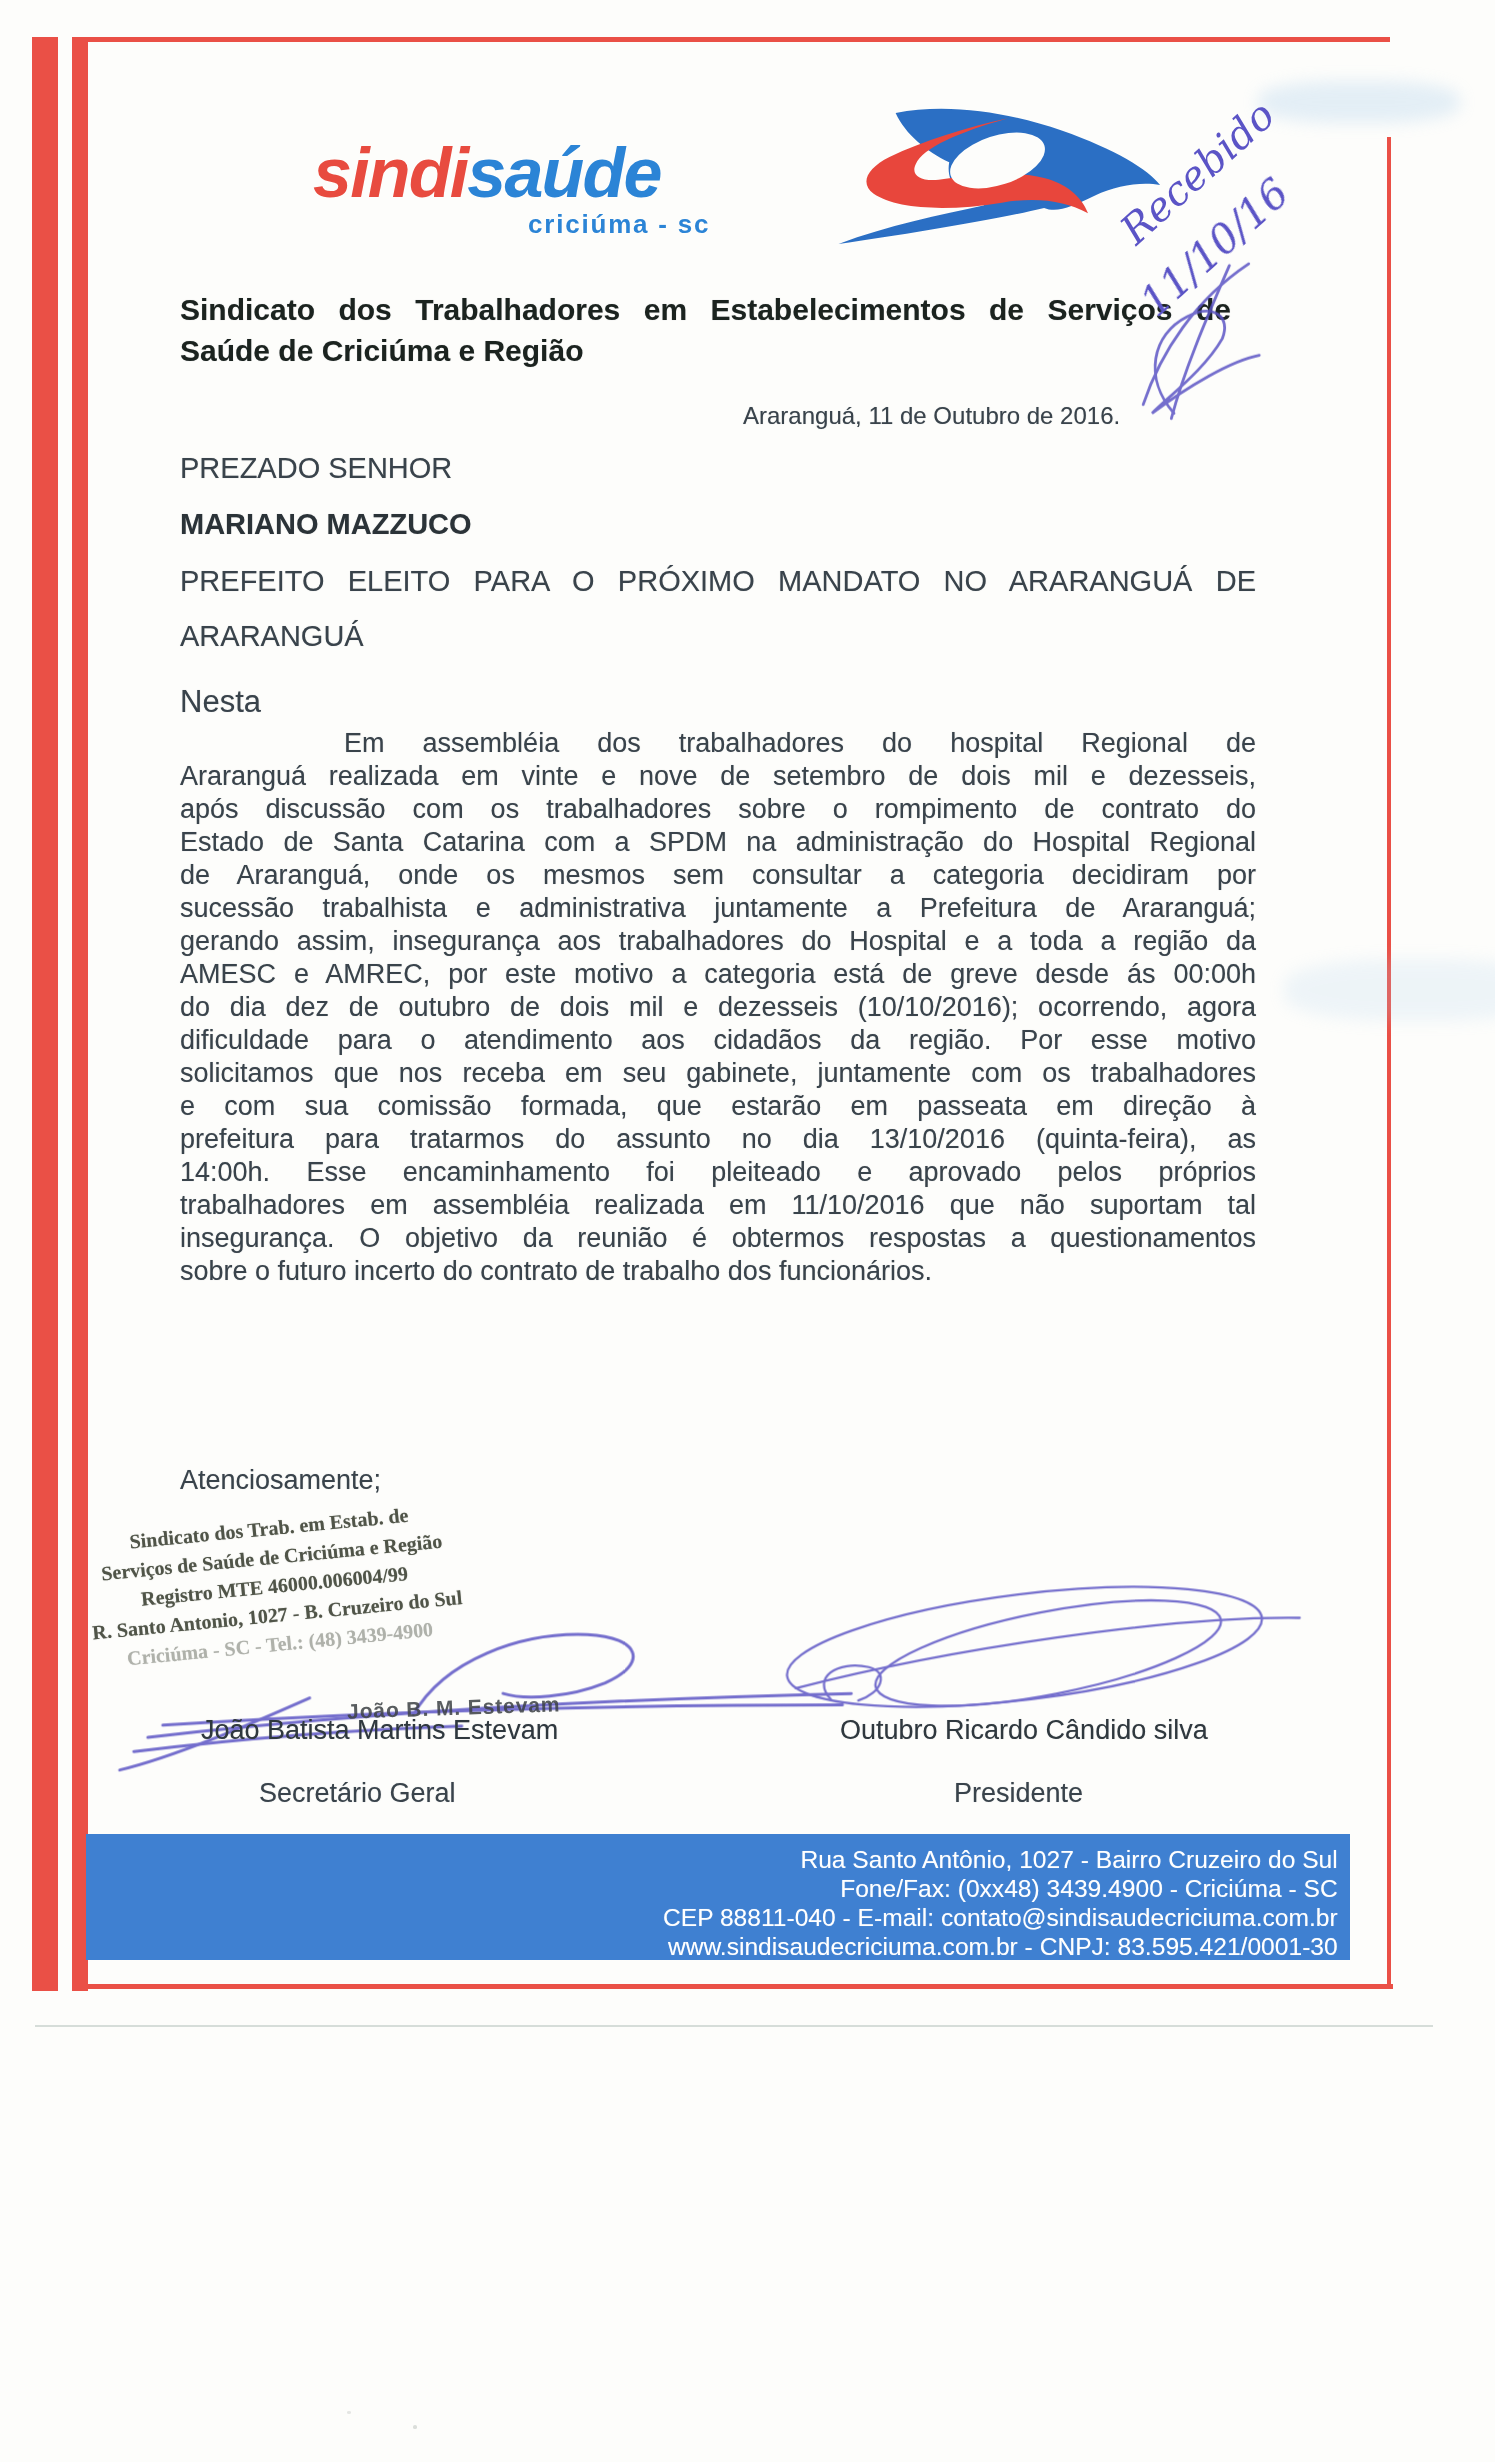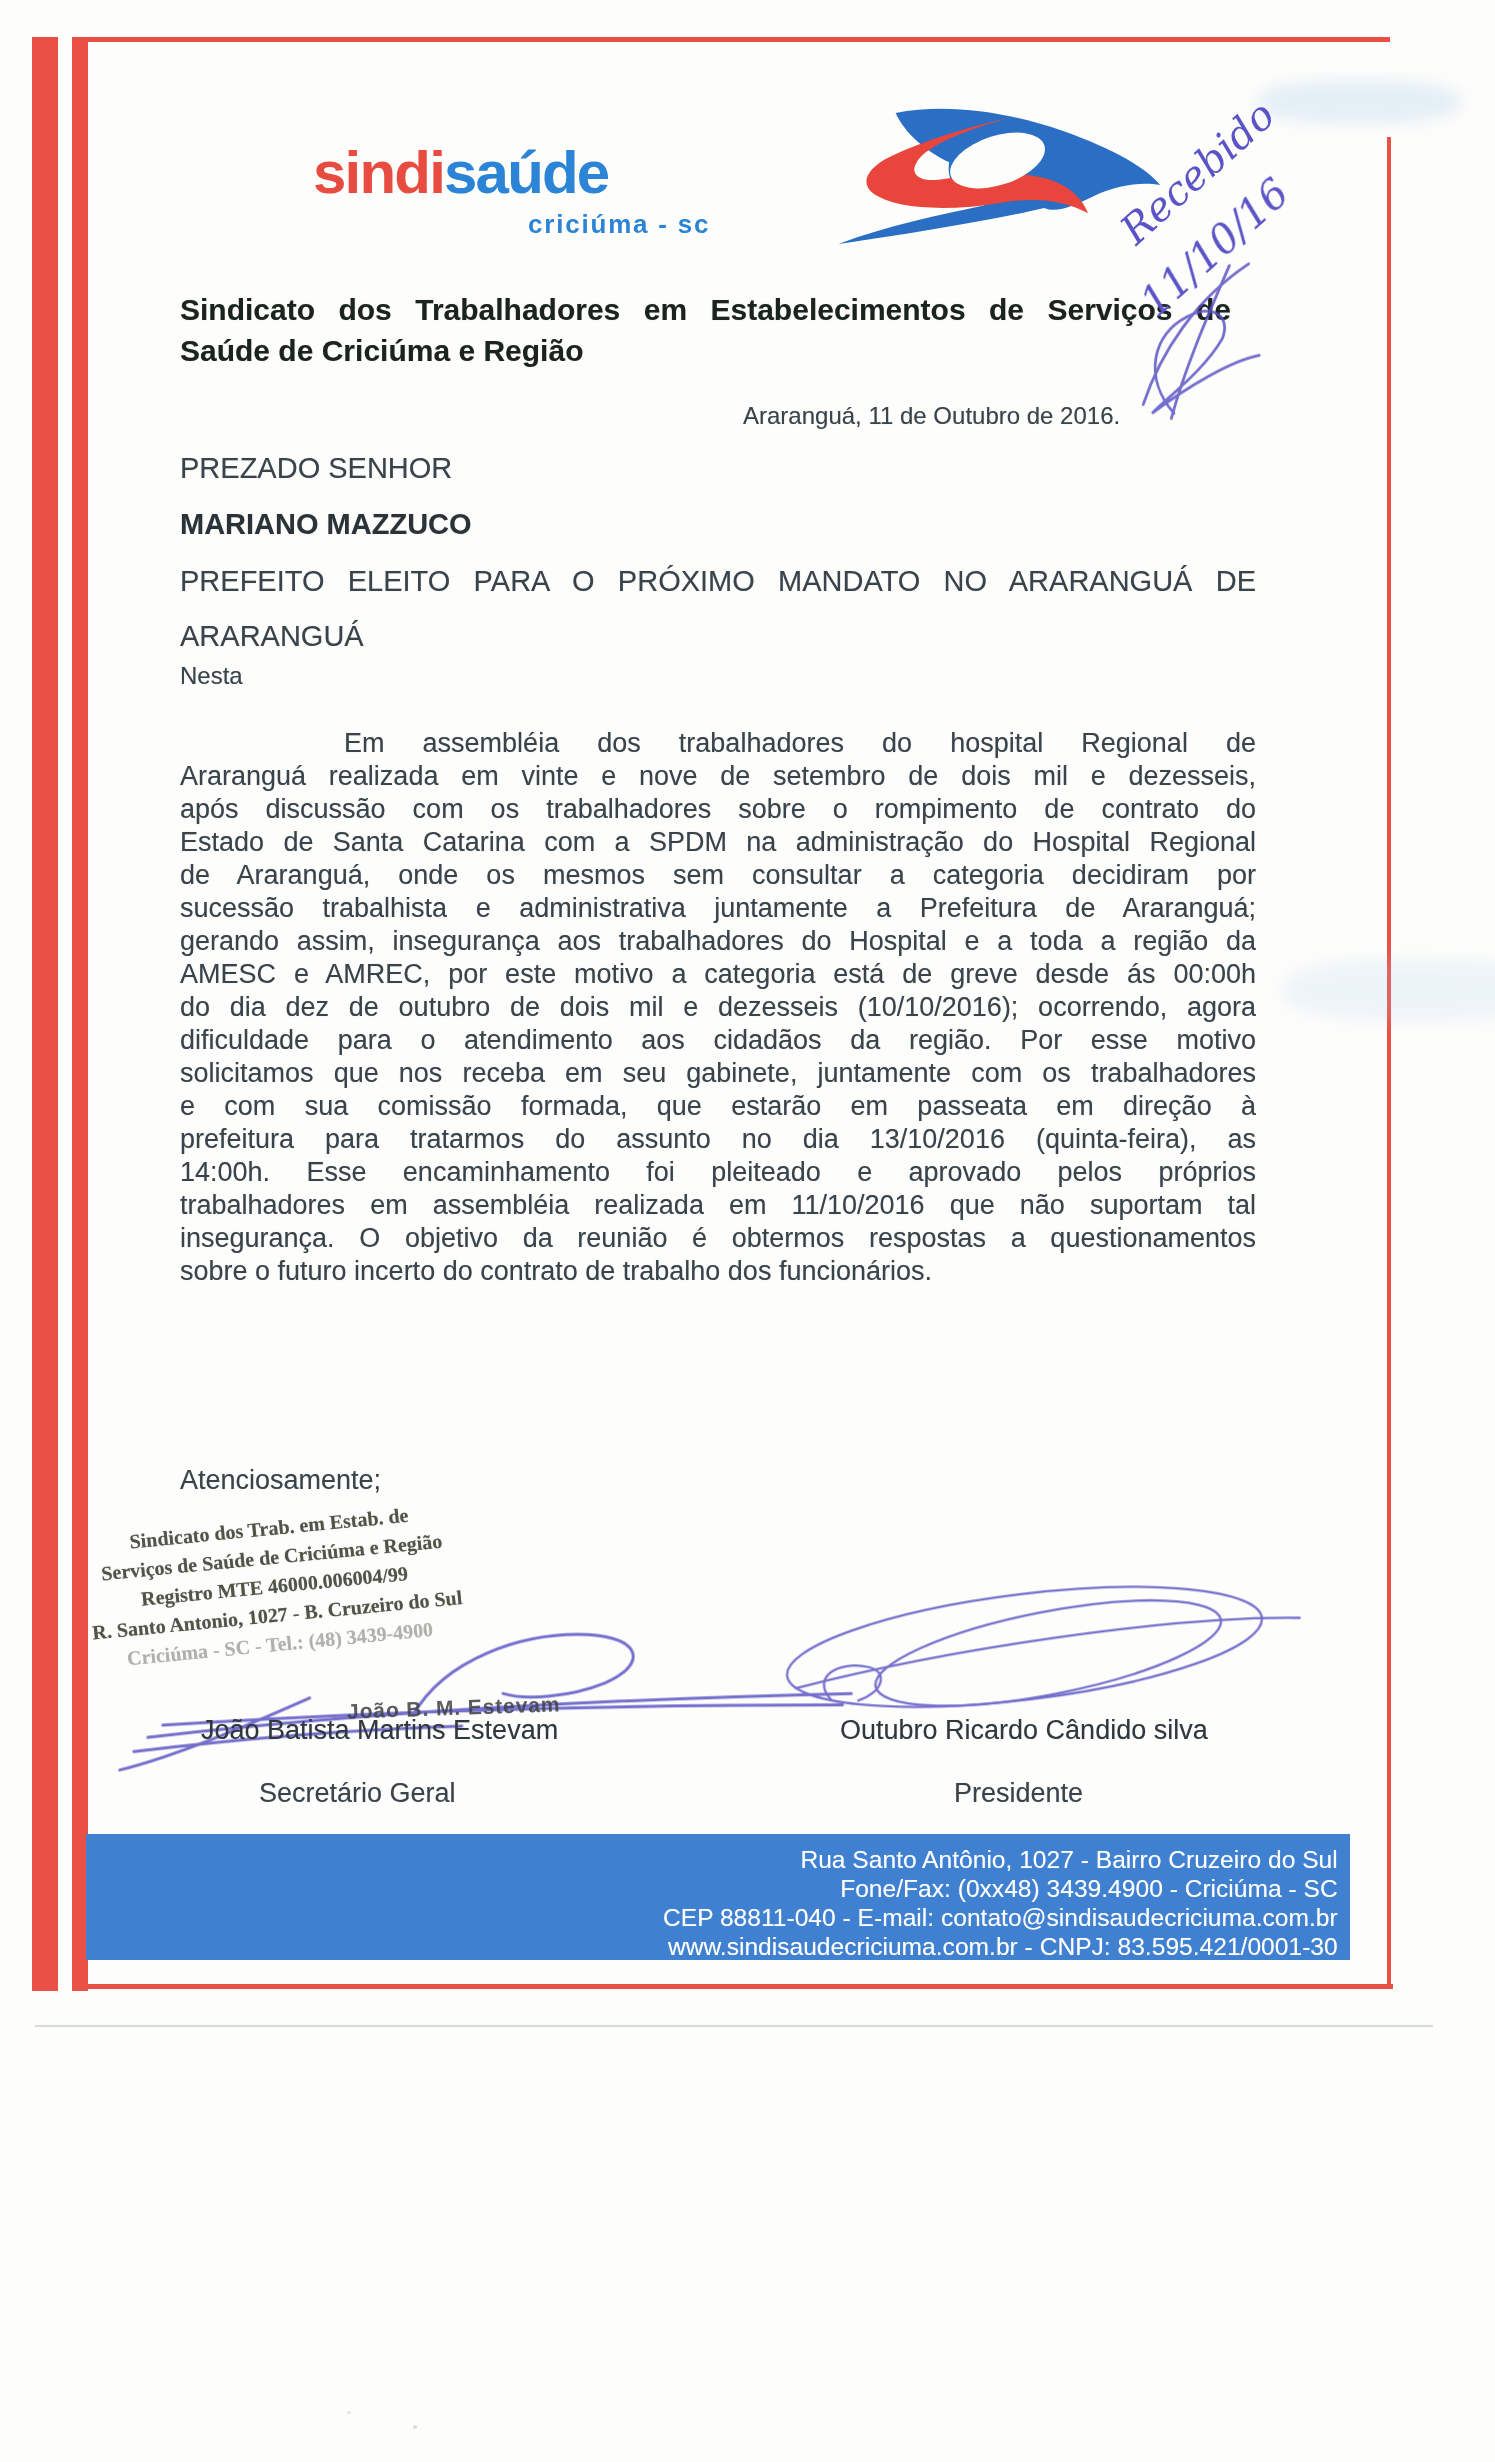--- a/index.html
+++ b/index.html
@@ -12,21 +12,21 @@
   
   .stripe{background:#ea5046;}
   #stripe-a{left:32px;top:37px;width:26px;height:1954px;}
   #stripe-b{left:72px;top:37px;width:16px;height:1954px;}
   #rule-top{left:88px;top:37px;width:1302px;height:5.3px;background:#ea5046;}
   #rule-right{left:1387px;top:137px;width:4.4px;height:1852px;background:#ea5046;}
   #rule-bottom{left:84px;top:1984px;width:1309px;height:5.3px;background:#ea5046;}
   #scan-line{left:35px;top:2025px;width:1398px;height:1.8px;background:rgba(175,190,183,.5);}
 
   
-  #wordmark{left:313px;top:129px;font-size:60px;line-height:88px;font-weight:bold;letter-spacing:-1.8px;white-space:nowrap;}
+  #wordmark{left:313px;top:129px;font-size:70px;line-height:88px;font-weight:bold;letter-spacing:-1.8px;white-space:nowrap;font-style:italic;}
   #wordmark .red{color:#e84b3f;}
   #wordmark .blue{color:#2b84d6;}
   #tagline{left:528px;top:209px;font-size:26px;font-weight:bold;letter-spacing:1.8px;color:#2b84d6;}
 
   
   .blob{background:#a9cdea;filter:blur(8px);opacity:.30;border-radius:40%;}
   #blob1{left:1258px;top:81px;width:202px;height:42px;}
   #blob2{left:1284px;top:959px;width:264px;height:62px;opacity:.18;}
 
   
@@ -34,21 +34,21 @@
   #org-title p{margin:0;height:41px;font-size:30px;font-weight:bold;color:#1b231f;
                text-align:justify;text-align-last:justify;}
   #org-title p:last-child{text-align-last:left;}
 
   #date-line{left:743px;top:400px;font-size:24px;line-height:32px;}
   #salutation{left:180px;top:451px;font-size:29px;line-height:35px;}
   #recipient-name{left:180px;top:507px;font-size:29px;line-height:35px;font-weight:bold;color:#2b3338;}
   #recipient-title{left:180px;top:565px;width:1076px;}
   #recipient-title p{margin:0;height:35px;font-size:29px;text-align:justify;text-align-last:justify;}
   #recipient-title p:last-child{text-align-last:left;margin-top:20px;}
-  #place-ref{left:180px;top:658px;font-size:24px;line-height:35px;}
+  #place-ref{left:180px;top:684px;font-size:31px;line-height:35px;}
 
   .para{width:1076px;left:180px;}
   .para p{margin:0;height:33px;font-size:27px;text-align:justify;text-align-last:justify;}
   .para p:last-child{text-align-last:left;}
   .para.indent-first p:first-child{text-indent:164px;}
   #paragraph-1{top:718px;margin-top:10px;}
   #paragraph-2{top:1317px;}
   #paragraph-2 p{height:33px;}
   #closing{left:180px;top:1463px;font-size:27px;line-height:35px;}
 

